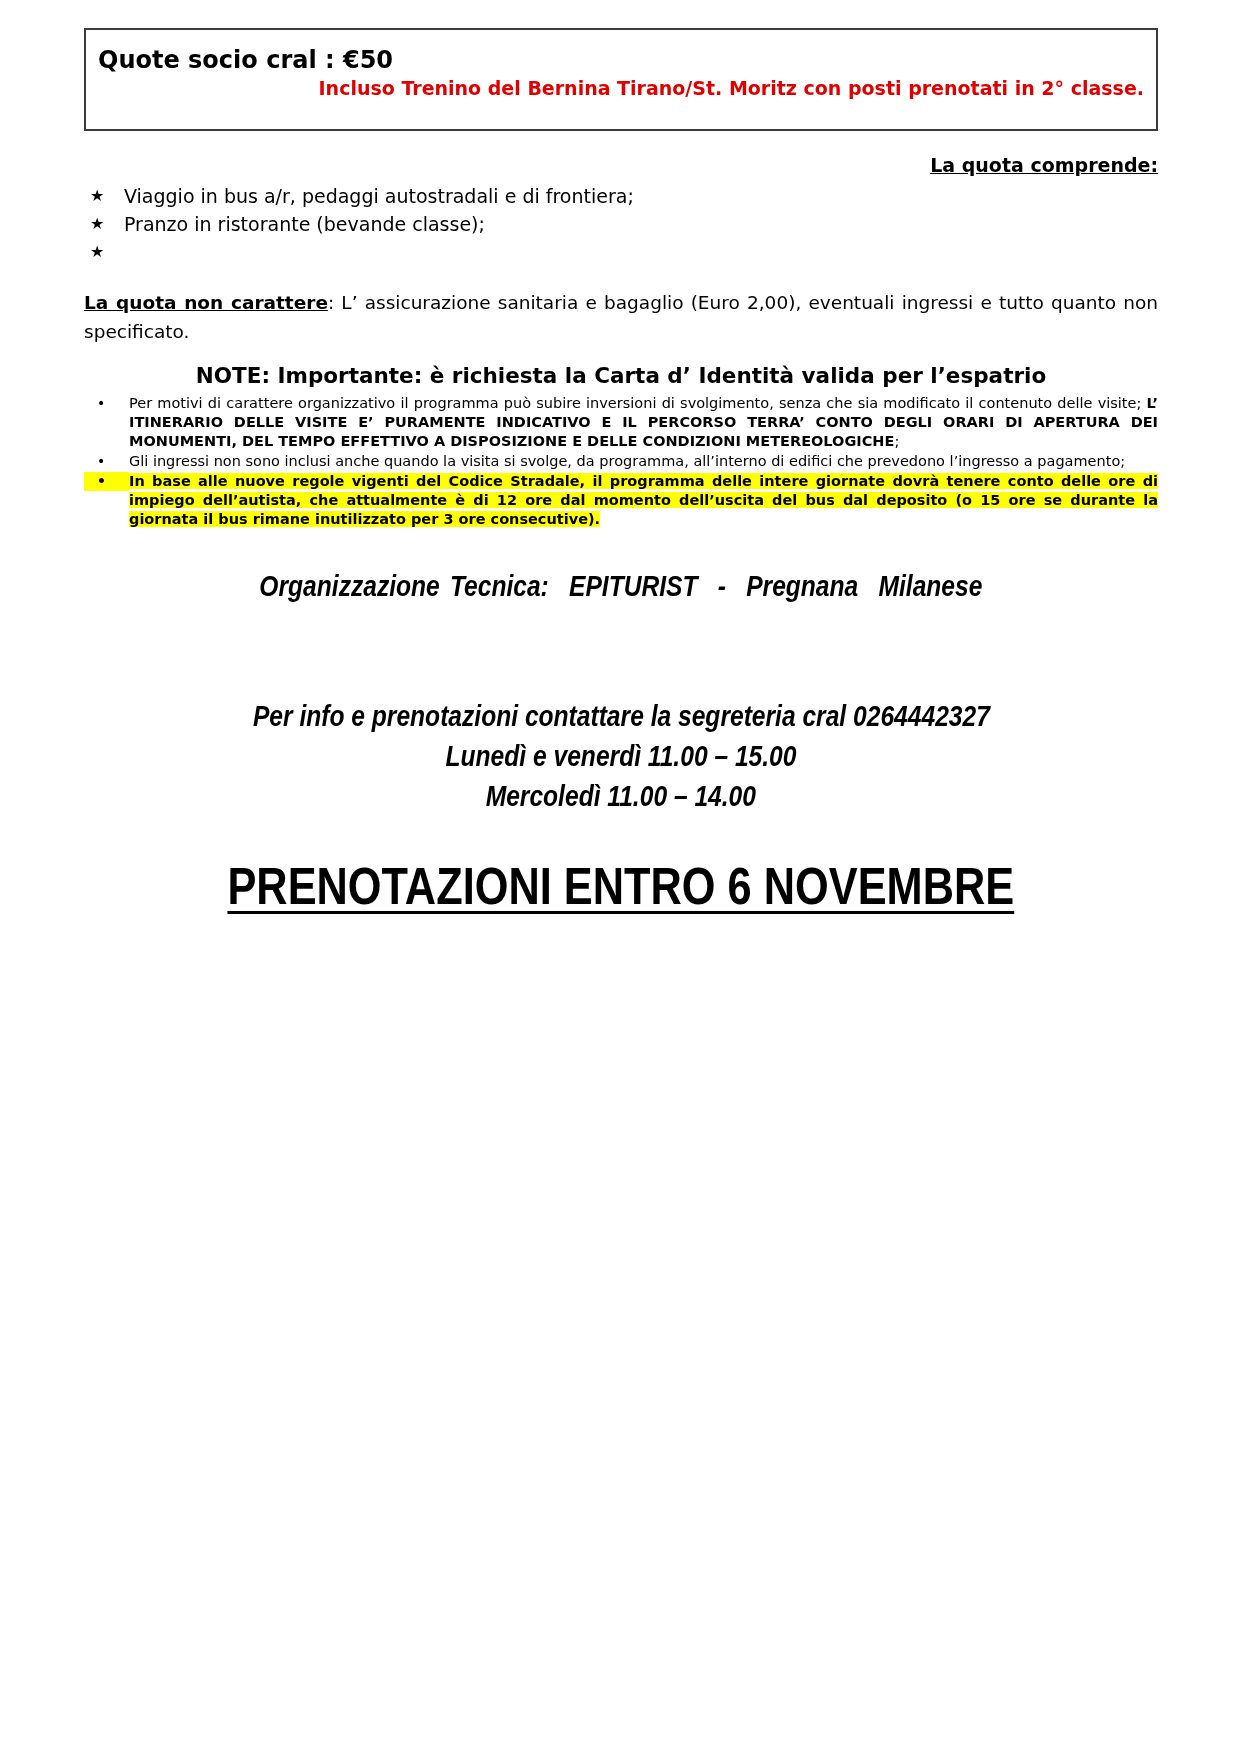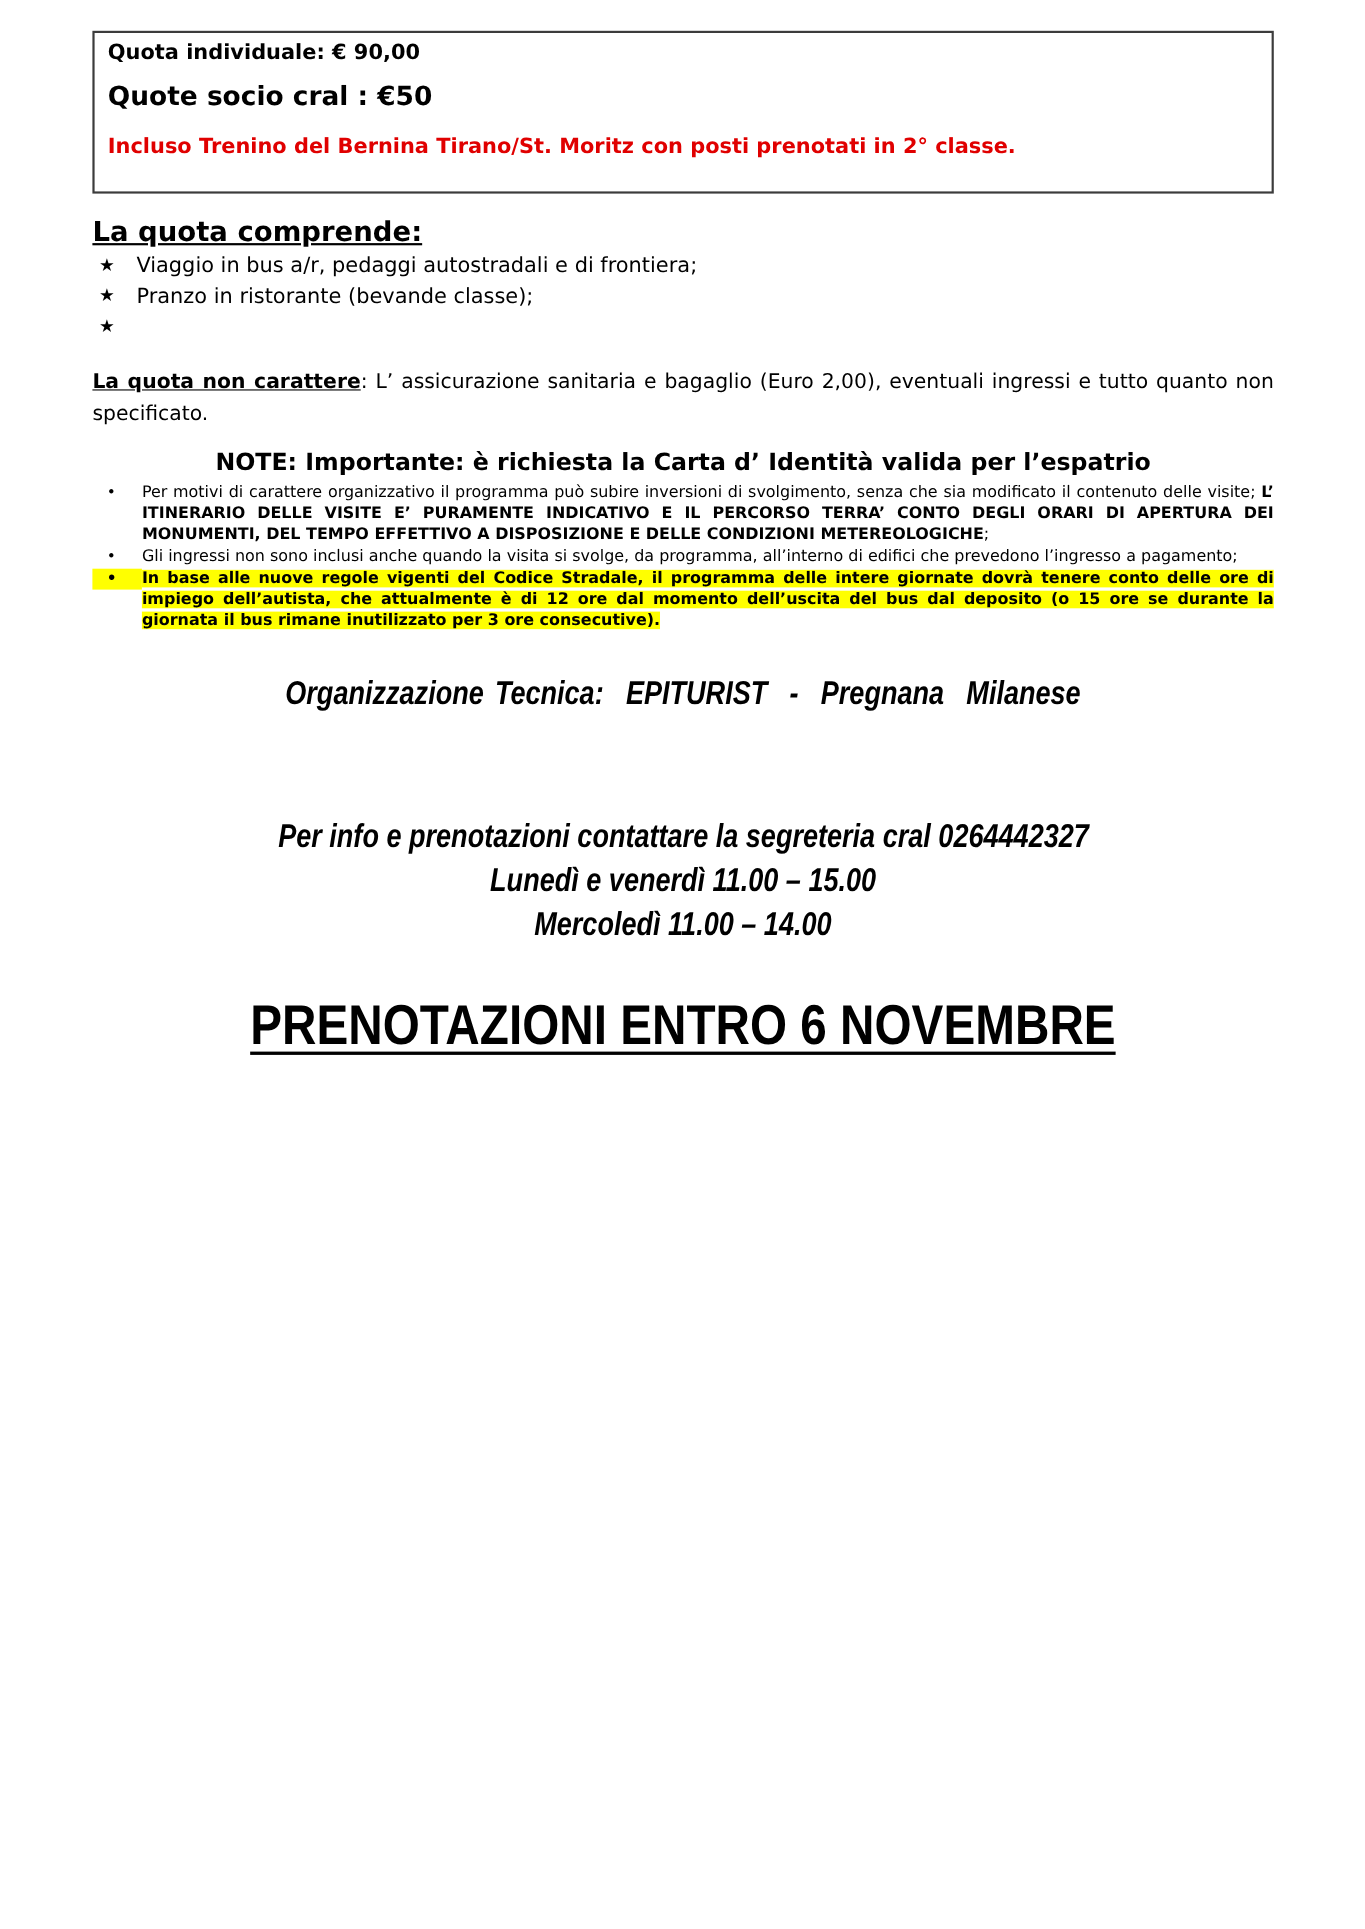--- a/index.html
+++ b/index.html
@@ -28,32 +28,33 @@
   }
   .q-member {
     font-size: 24px;
     font-weight: bold;
     line-height: 32px;
     margin-top: 9px;
   }
   .included-note {
     font-size: 19px;
     font-weight: bold;
-    text-align: left;
-    margin-top: 18px;
+    text-align: right;
+    margin-top: 0;
     line-height: 25px;
   }
 
   
   .includes { margin-top: 21px; }
   .section-heading {
-    font-size: 25px;
+    font-size: 19px;
     font-weight: bold;
     text-decoration: underline;
     line-height: 27px;
+    text-align: right;
   }
   .star-list { list-style: none; margin-top: 3px; }
   .star-list li {
     display: flex;
     align-items: flex-start;
     font-size: 19px;
     line-height: 28px;
   }
   .star-list .marker {
     width: 40px;
@@ -139,21 +140,20 @@
     white-space: pre;
     line-height: 60px;
   }
 </style>
 </head>
 <body>
 
 <div class="page">
 
   <div class="price-box">
-    <div class="q-individual">Quota individuale: € 90,00</div>
     <div class="q-member">Quote socio cral : €50</div>
     <div class="included-note" style="color: rgb(224, 0, 0);">Incluso Trenino del Bernina Tirano/St. Moritz con posti prenotati in 2° classe.</div>
   </div>
 
   <section class="includes">
     <div class="section-heading">La quota comprende:</div>
     <ul class="star-list">
       <li>
         <span class="marker">★</span>
         <span class="txt">Viaggio in bus a/r, pedaggi autostradali e di frontiera;</span>

